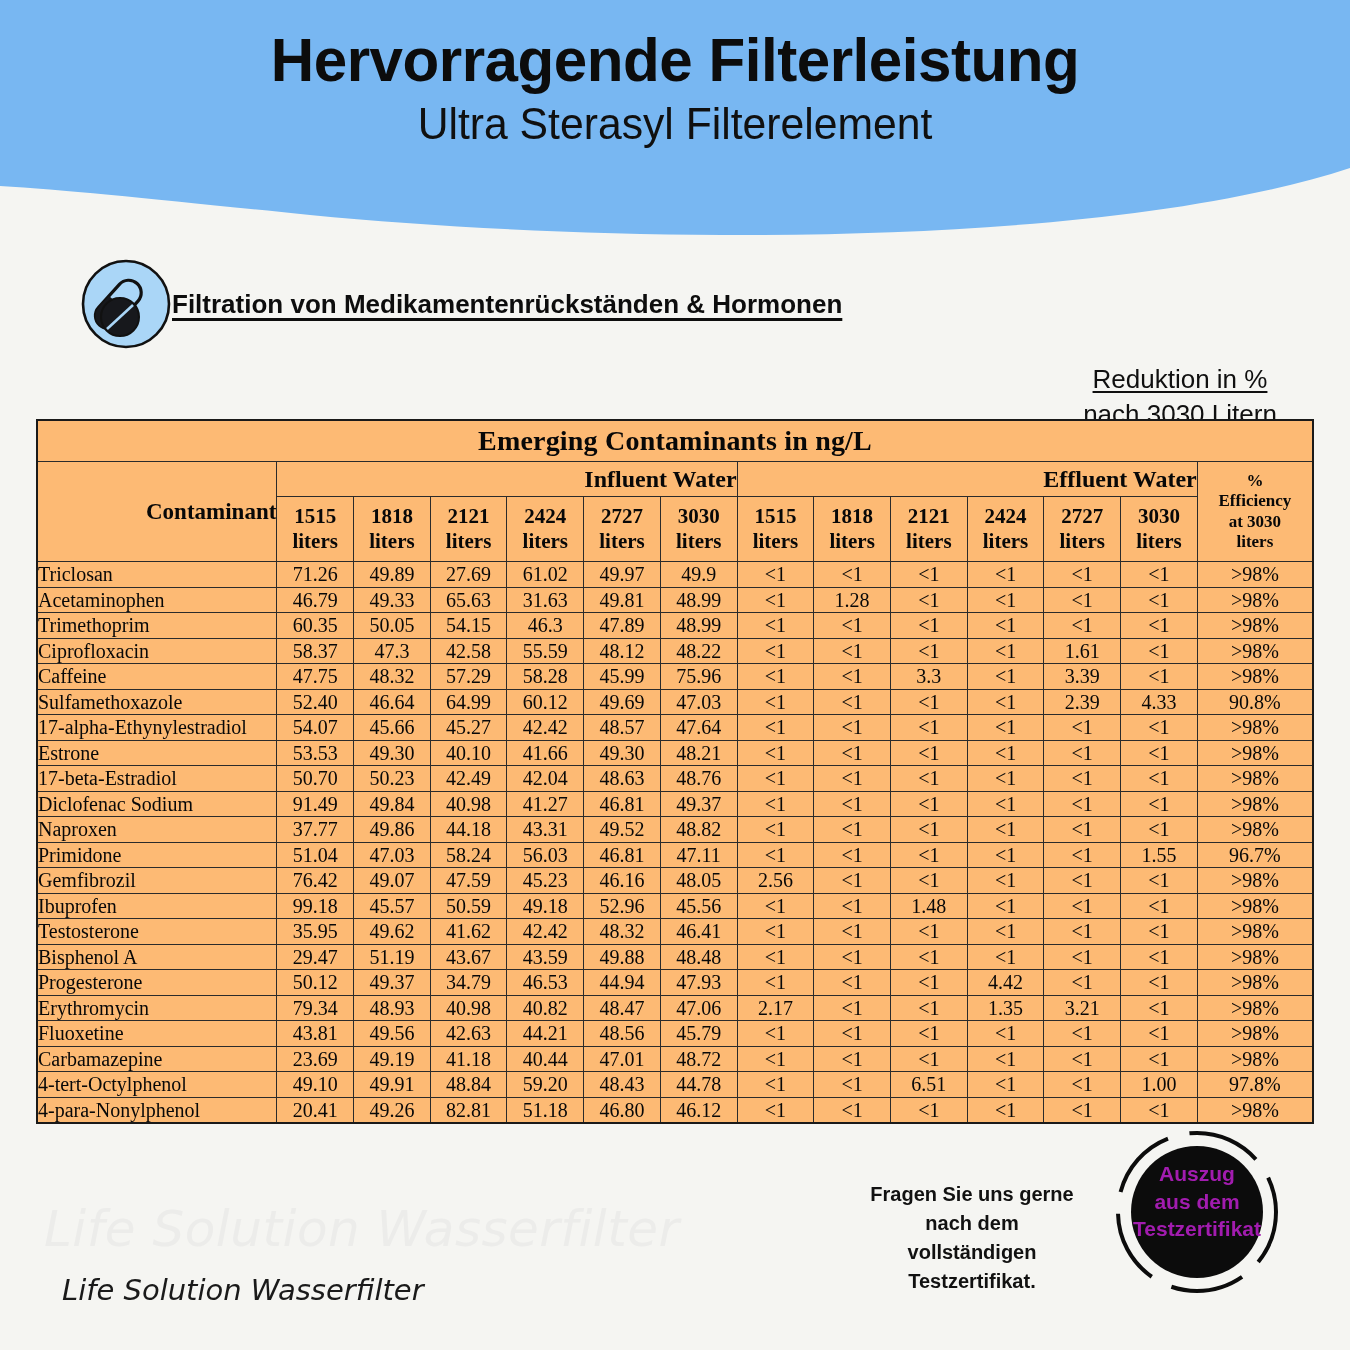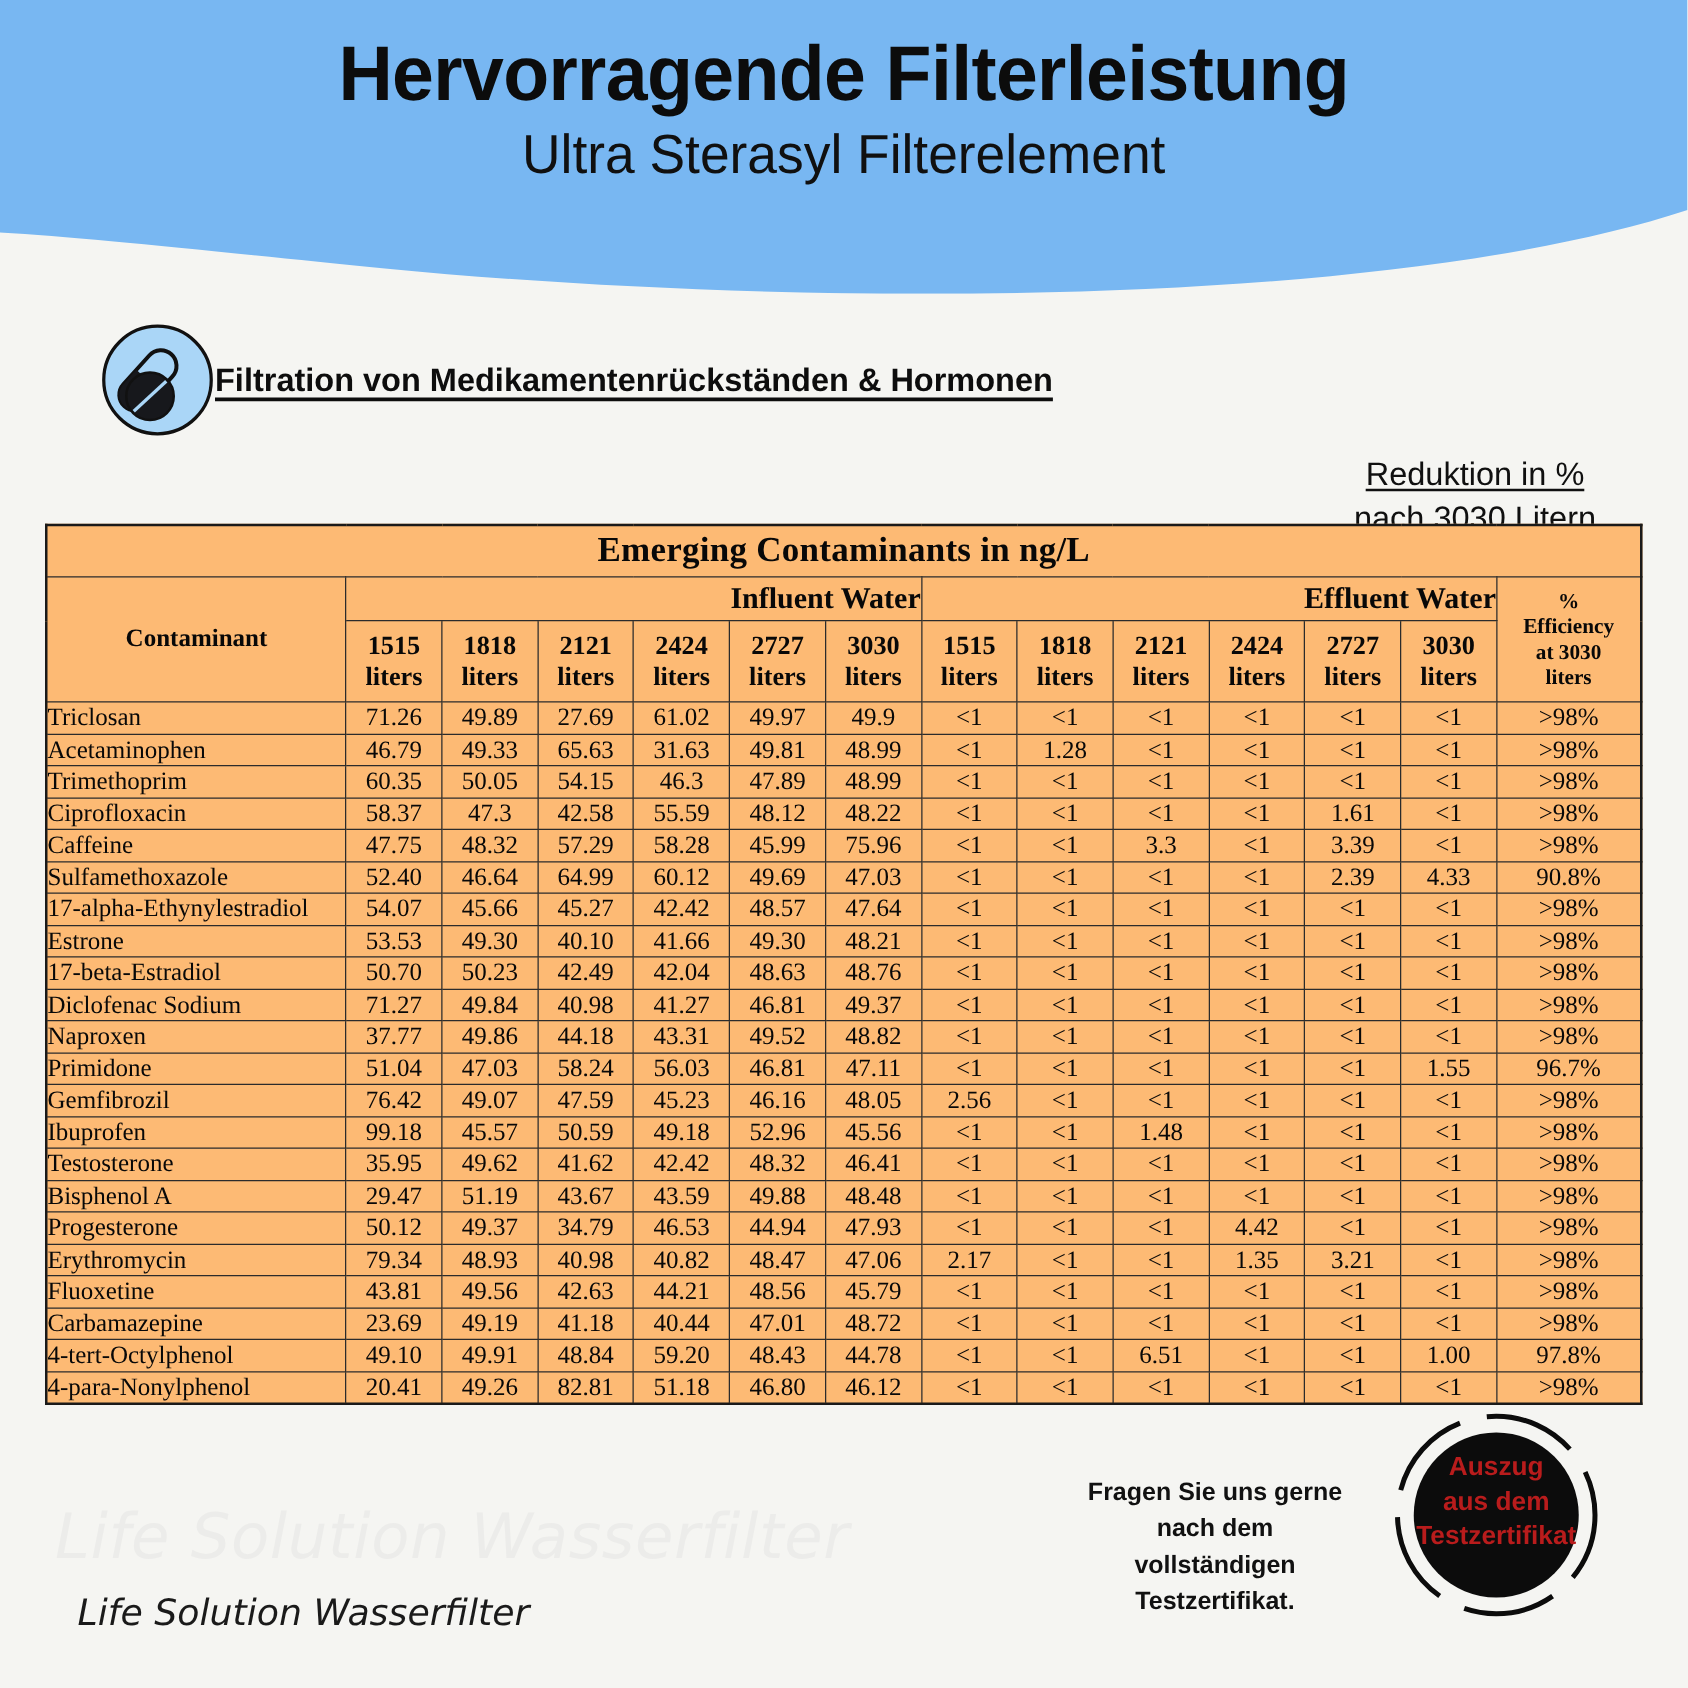--- a/index.html
+++ b/index.html
@@ -137,24 +137,24 @@
   }
   .sub-head {
     text-align: center;
     font-weight: bold;
     font-size: 21px;
     height: 64px;
     line-height: 1.18;
     vertical-align: middle;
   }
   .contam-head {
-    text-align: center;
+    text-align: right;
     padding-left: 12px;
     font-weight: bold;
-    font-size: 20px;
+    font-size: 23px;
     vertical-align: middle;
   }
   .eff-head {
     text-align: center;
     font-weight: bold;
     font-size: 17px;
     line-height: 1.2;
     vertical-align: middle;
     padding: 2px 1px;
   }
@@ -223,21 +223,21 @@
     width: 168px;
     height: 168px;
   }
   #cert-badge svg { display: block; }
   #cert-badge-label {
     position: absolute;
     left: 1113px;
     top: 1160px;
     width: 168px;
     text-align: center;
-    color: #b91c1c;
+    color: #a21caf;
     font-family: "Liberation Sans", sans-serif;
     font-weight: bold;
     font-size: 21px;
     line-height: 1.32;
     pointer-events: none;
   }
 </style>
 </head>
 <body>
 
@@ -495,21 +495,21 @@
           <td class="val">&lt;1</td>
           <td class="val">&lt;1</td>
           <td class="val">&lt;1</td>
           <td class="val">&lt;1</td>
           <td class="val">&lt;1</td>
           <td class="val">&lt;1</td>
           <td class="eff">&gt;98%</td>
         </tr>
         <tr>
           <td class="contam-name">Diclofenac Sodium</td>
-          <td class="val">71.27</td>
+          <td class="val">91.49</td>
           <td class="val">49.84</td>
           <td class="val">40.98</td>
           <td class="val">41.27</td>
           <td class="val">46.81</td>
           <td class="val">49.37</td>
           <td class="val">&lt;1</td>
           <td class="val">&lt;1</td>
           <td class="val">&lt;1</td>
           <td class="val">&lt;1</td>
           <td class="val">&lt;1</td>

